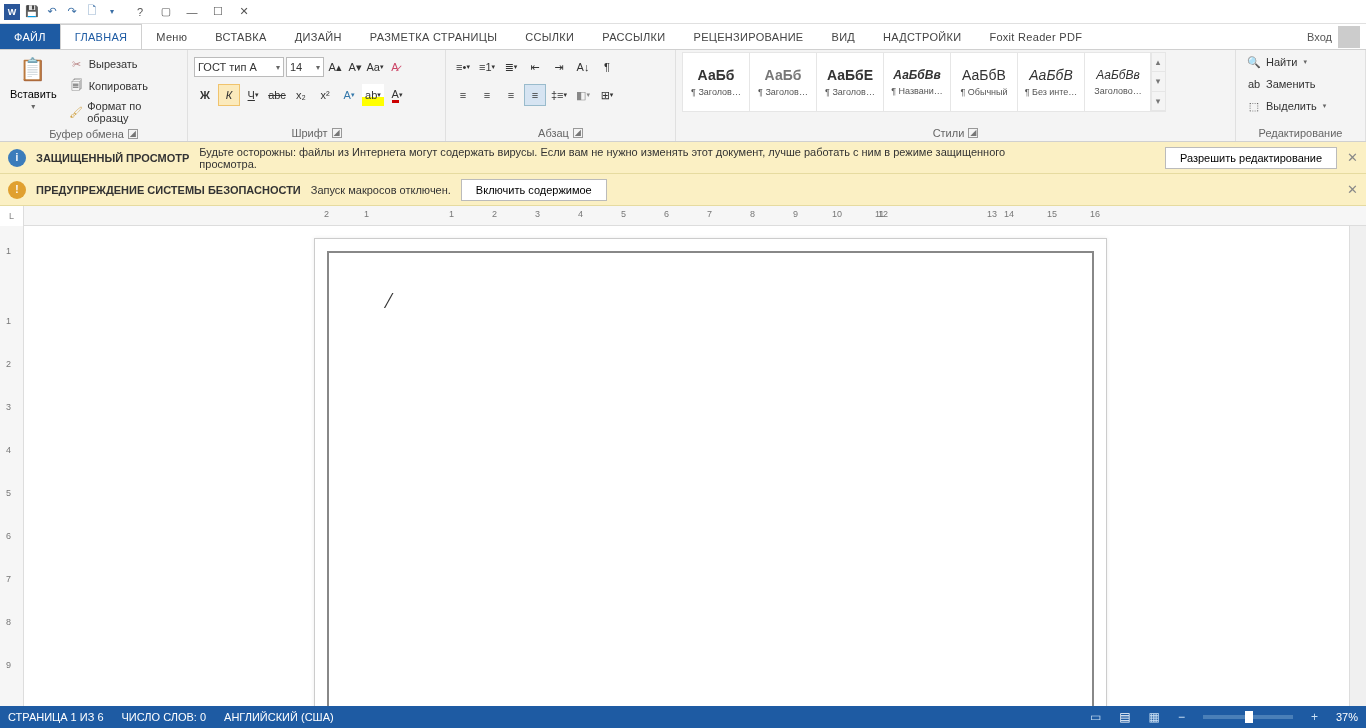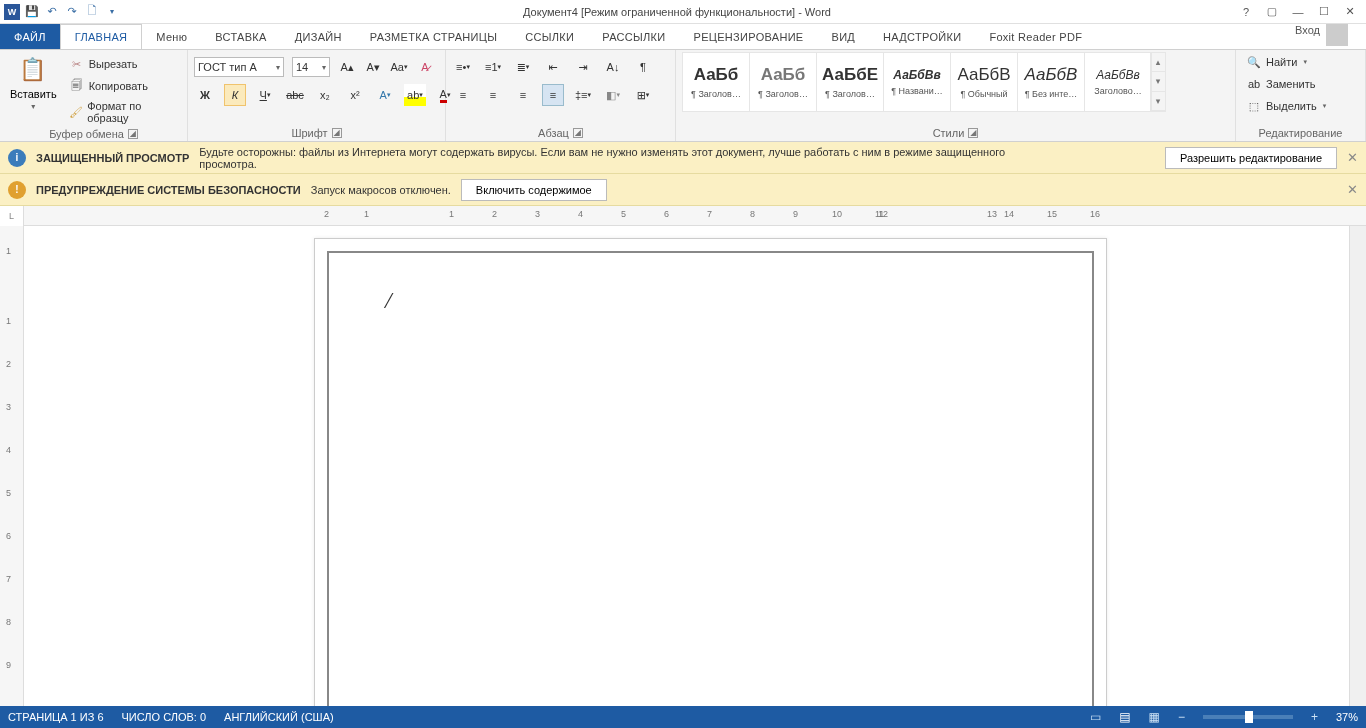--- a/index.html
+++ b/index.html
@@ -7,43 +7,43 @@
 .title-bar{height:24px;background:#fff;display:flex;align-items:center;border-bottom:1px solid #e0e0e0}
 .qat{display:flex;gap:4px;padding:0 4px;align-items:center}
 .qat-ico{width:16px;height:16px;display:flex;align-items:center;justify-content:center;color:#3a6ea5;cursor:pointer}
 .app-title{flex:1;text-align:center;color:#444}
 .win-controls{display:flex;gap:10px;padding:0 8px;align-items:center;color:#555}
 .win-ico{width:16px;height:16px;display:flex;align-items:center;justify-content:center;cursor:pointer}
 .tabs{height:26px;display:flex;align-items:stretch;border-bottom:1px solid #d0d0d0;background:#fff}
 .tab{padding:0 14px;display:flex;align-items:center;color:#444;cursor:pointer;text-transform:uppercase;font-size:11px;letter-spacing:.3px}
 .tab.file{background:#1e5ba3;color:#fff;font-weight:500}
 .tab.active{background:#fff;border:1px solid #d0d0d0;border-bottom:none;color:#1e5ba3}
-.tab-login{margin-left:auto;padding-right:18px;display:flex;gap:6px;color:#555}
+.tab-login{margin-left:auto;padding-right:6px;display:flex;align-items:center;gap:6px;color:#555}
 .user-ico{width:22px;height:22px;background:#ccc;display:inline-block}
 .ribbon{height:92px;background:#f4f4f4;border-bottom:1px solid #d0d0d0;display:flex}
 .group{display:flex;flex-direction:column;border-right:1px solid #e0e0e0;padding:2px 6px 0}
 .g-body{flex:1;display:flex;gap:4px;align-items:flex-start}
 .g-title{text-align:center;color:#666;padding:2px 0;font-size:10px;display:flex;align-items:center;justify-content:center;gap:4px}
 .g-launch{width:10px;height:10px;border:1px solid #999;display:inline-block;cursor:pointer;font-size:8px;line-height:8px;text-align:center;color:#777}
 .vbtn{display:flex;flex-direction:column;align-items:center;gap:2px;padding:2px 4px;cursor:pointer}
 .vbtn-ico{width:32px;height:32px;display:flex;align-items:center;justify-content:center;font-size:22px}
 .stack{display:flex;flex-direction:column;gap:2px;padding-top:2px}
 .hbtn{display:flex;align-items:center;gap:4px;padding:2px 4px;cursor:pointer;color:#333}
 .hbtn-ico{width:16px;height:16px;display:flex;align-items:center;justify-content:center}
-.font-row{display:flex;gap:8px;align-items:center}
+.font-row{display:flex;gap:2px;align-items:center}
 .combo{height:20px;border:1px solid #bbb;background:#fff;display:flex;align-items:center;padding:0 3px;cursor:pointer;color:#333}
 .combo.wfont{width:90px}
 .combo.wsize{width:38px}
 .dd{color:#666;font-size:8px;margin-left:auto}
 .ico-btn{width:22px;height:22px;display:flex;align-items:center;justify-content:center;cursor:pointer;color:#333}
 .ico-btn.small{width:18px}
 .ico-btn.ital{border:1px solid #f0c36d;background:#fbeabc}
 .styles-gallery{display:flex;gap:0;padding:0}
 .style-item{width:68px;height:60px;border:1px solid #e6e6e6;background:#fff;display:flex;flex-direction:column;align-items:center;justify-content:center;cursor:pointer;margin-right:-1px}
-.style-prev{font-size:17px;color:#333;font-weight:400}
+.style-prev{font-size:14px;color:#333;font-weight:400}
 .style-name{font-size:9px;color:#555;margin-top:4px;white-space:nowrap;overflow:hidden;width:100%;text-align:center}
 .style-nav{width:16px;display:flex;flex-direction:column;border:1px solid #e6e6e6;margin-left:-1px}
 .style-nav div{flex:1;display:flex;align-items:center;justify-content:center;color:#777;cursor:pointer;border-bottom:1px solid #e6e6e6;font-size:9px}
 .msgbar{height:32px;display:flex;align-items:center;padding:0 8px;gap:10px;border-bottom:1px solid #e6dba0}
 .msgbar.info{background:#fbf0c4}
 .msgbar.warn{background:#fbf0c4}
 .msg-ico{width:18px;height:18px;border-radius:50%;display:flex;align-items:center;justify-content:center;color:#fff;font-weight:bold;font-size:10px}
 .msg-ico.blue{background:#3b7cbb}
 .msg-ico.orange{background:#e0a030}
 .msg-title{font-weight:600;text-transform:uppercase;color:#333;font-size:11px}
@@ -73,21 +73,20 @@
 
 <div class="title-bar">
   <div class="qat">
     <span class="qat-ico" style="background:#2b579a;color:#fff;font-weight:bold;font-size:9px">W</span>
     <span class="qat-ico">💾</span>
     <span class="qat-ico">↶</span>
     <span class="qat-ico">↷</span>
     <span class="qat-ico">🗋</span>
     <span class="qat-ico" style="font-size:8px">▾</span>
   </div>
-  <div class="app-title">Документ4 [Режим ограниченной функциональности] - Word</div>
   <div class="win-controls">
     <span class="win-ico">?</span>
     <span class="win-ico">▢</span>
     <span class="win-ico">—</span>
     <span class="win-ico">☐</span>
     <span class="win-ico">✕</span>
   </div>
 </div>
 
 <div class="tabs">

